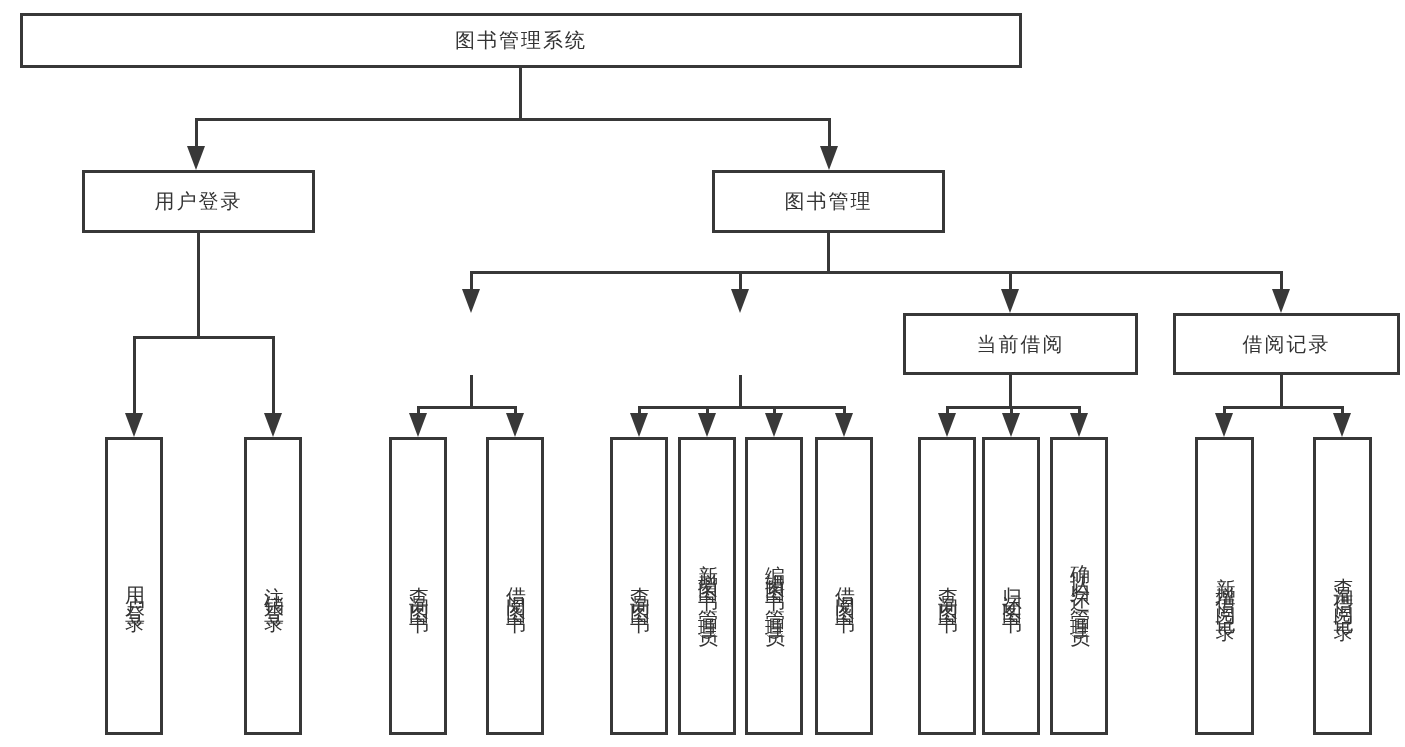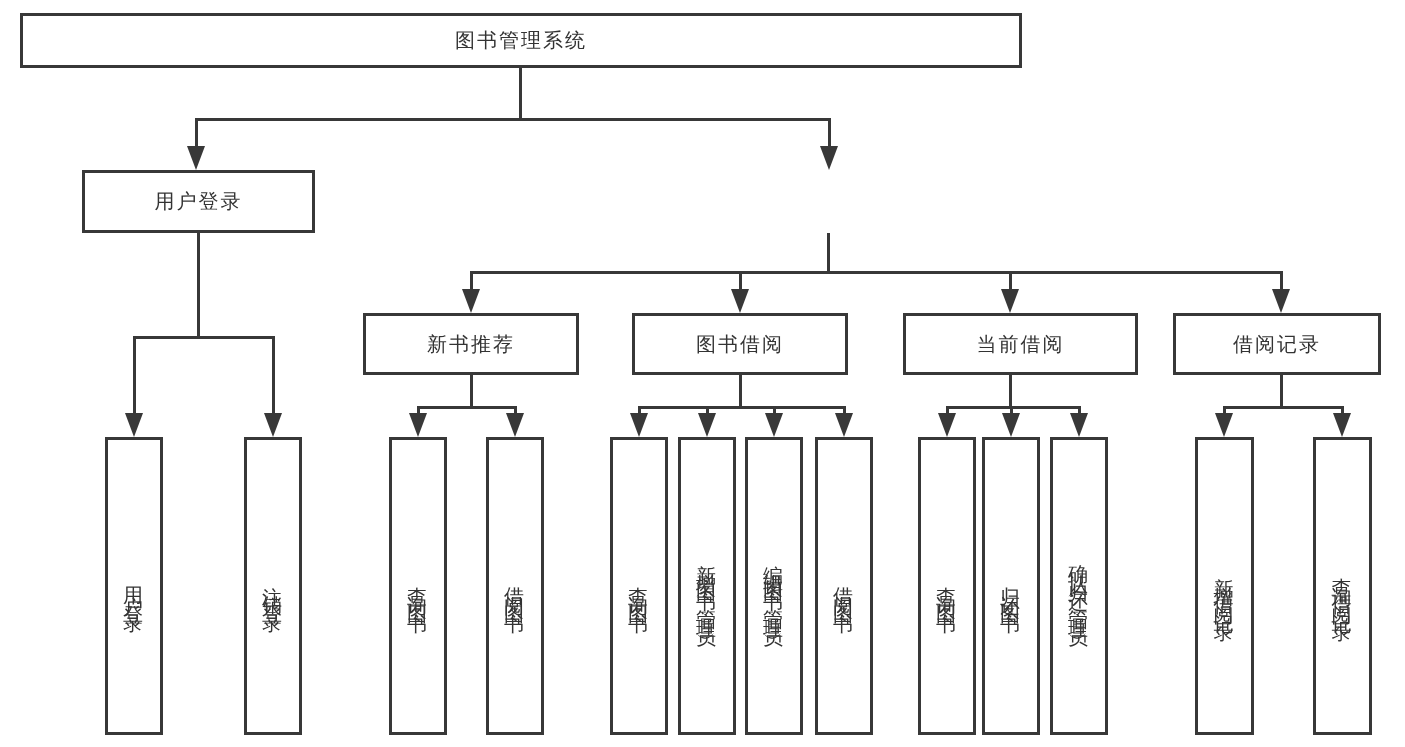--- a/index.html
+++ b/index.html
@@ -1,18 +1,18 @@
 <!DOCTYPE html>
 <html><head>
 <meta charset="utf-8">
 <style>
   html,body{margin:0;padding:0;background:#ffffff;}
   .canvas{
     position:relative;width:1405px;height:747px;background:#ffffff;overflow:hidden;
-    font-family:Liberation Serif, serif;
+    font-family:Liberation Mono, monospace;
   }
   .box{
     position:absolute;box-sizing:border-box;border:3px solid #383838;background:#ffffff;
     display:flex;align-items:center;justify-content:center;
     color:#333333;font-size:20px;letter-spacing:2px;white-space:nowrap;
   }
   .box.v{
     writing-mode:vertical-rl;letter-spacing:9px;padding-top:6px;
   }
   .vline{position:absolute;width:3px;background:#383838;}
@@ -37,43 +37,42 @@
   <div class="box" style="left:20px;top:13px;width:1002px;height:55px">图书管理系统</div>
 
   <div class="vline" style="left:519px;top:68px;height:50px"></div>
   <div class="hline" style="left:195px;top:118px;width:636px"></div>
   <div class="vline" style="left:195px;top:118px;height:30px"></div>
   <div class="ahead" style="left:187px;top:146px"></div>
   <div class="vline" style="left:828px;top:118px;height:30px"></div>
   <div class="ahead" style="left:820px;top:146px"></div>
 
   <div class="box" style="left:82px;top:170px;width:233px;height:63px">用户登录</div>
+  <div class="box" style="left:712px;top:170px;width:233px;height:63px">图书管理</div>
 
   <div class="vline" style="left:197px;top:233px;height:103px"></div>
   <div class="hline" style="left:133px;top:336px;width:142px"></div>
   <div class="vline" style="left:133px;top:336px;height:79px"></div>
   <div class="ahead" style="left:125px;top:413px"></div>
   <div class="vline" style="left:272px;top:336px;height:79px"></div>
   <div class="ahead" style="left:264px;top:413px"></div>
 
   <div class="vline" style="left:827px;top:233px;height:38px"></div>
   <div class="hline" style="left:470px;top:271px;width:812px"></div>
   <div class="vline" style="left:470px;top:271px;height:20px"></div>
   <div class="ahead" style="left:462px;top:289px"></div>
   <div class="vline" style="left:739px;top:271px;height:20px"></div>
   <div class="ahead" style="left:731px;top:289px"></div>
   <div class="vline" style="left:1009px;top:271px;height:20px"></div>
   <div class="ahead" style="left:1001px;top:289px"></div>
   <div class="vline" style="left:1280px;top:271px;height:20px"></div>
   <div class="ahead" style="left:1272px;top:289px"></div>
 
-  <div class="box" style="left:363px;top:313px;width:216px;height:62px">新书推荐</div>
-  <div class="box" style="left:632px;top:313px;width:216px;height:62px">图书借阅</div>
   <div class="box" style="left:903px;top:313px;width:235px;height:62px">当前借阅</div>
-  <div class="box" style="left:1173px;top:313px;width:208px;height:62px">借阅记录</div>
+  <div class="box" style="left:1173px;top:313px;width:227px;height:62px">借阅记录</div>
 
   <div class="vline" style="left:470px;top:375px;height:31px"></div>
   <div class="hline" style="left:417px;top:406px;width:99px"></div>
   <div class="vline" style="left:417px;top:406px;height:9px"></div>
   <div class="ahead" style="left:409px;top:413px"></div>
   <div class="vline" style="left:514px;top:406px;height:9px"></div>
   <div class="ahead" style="left:506px;top:413px"></div>
 
   <div class="vline" style="left:739px;top:375px;height:31px"></div>
   <div class="hline" style="left:638px;top:406px;width:207px"></div>

